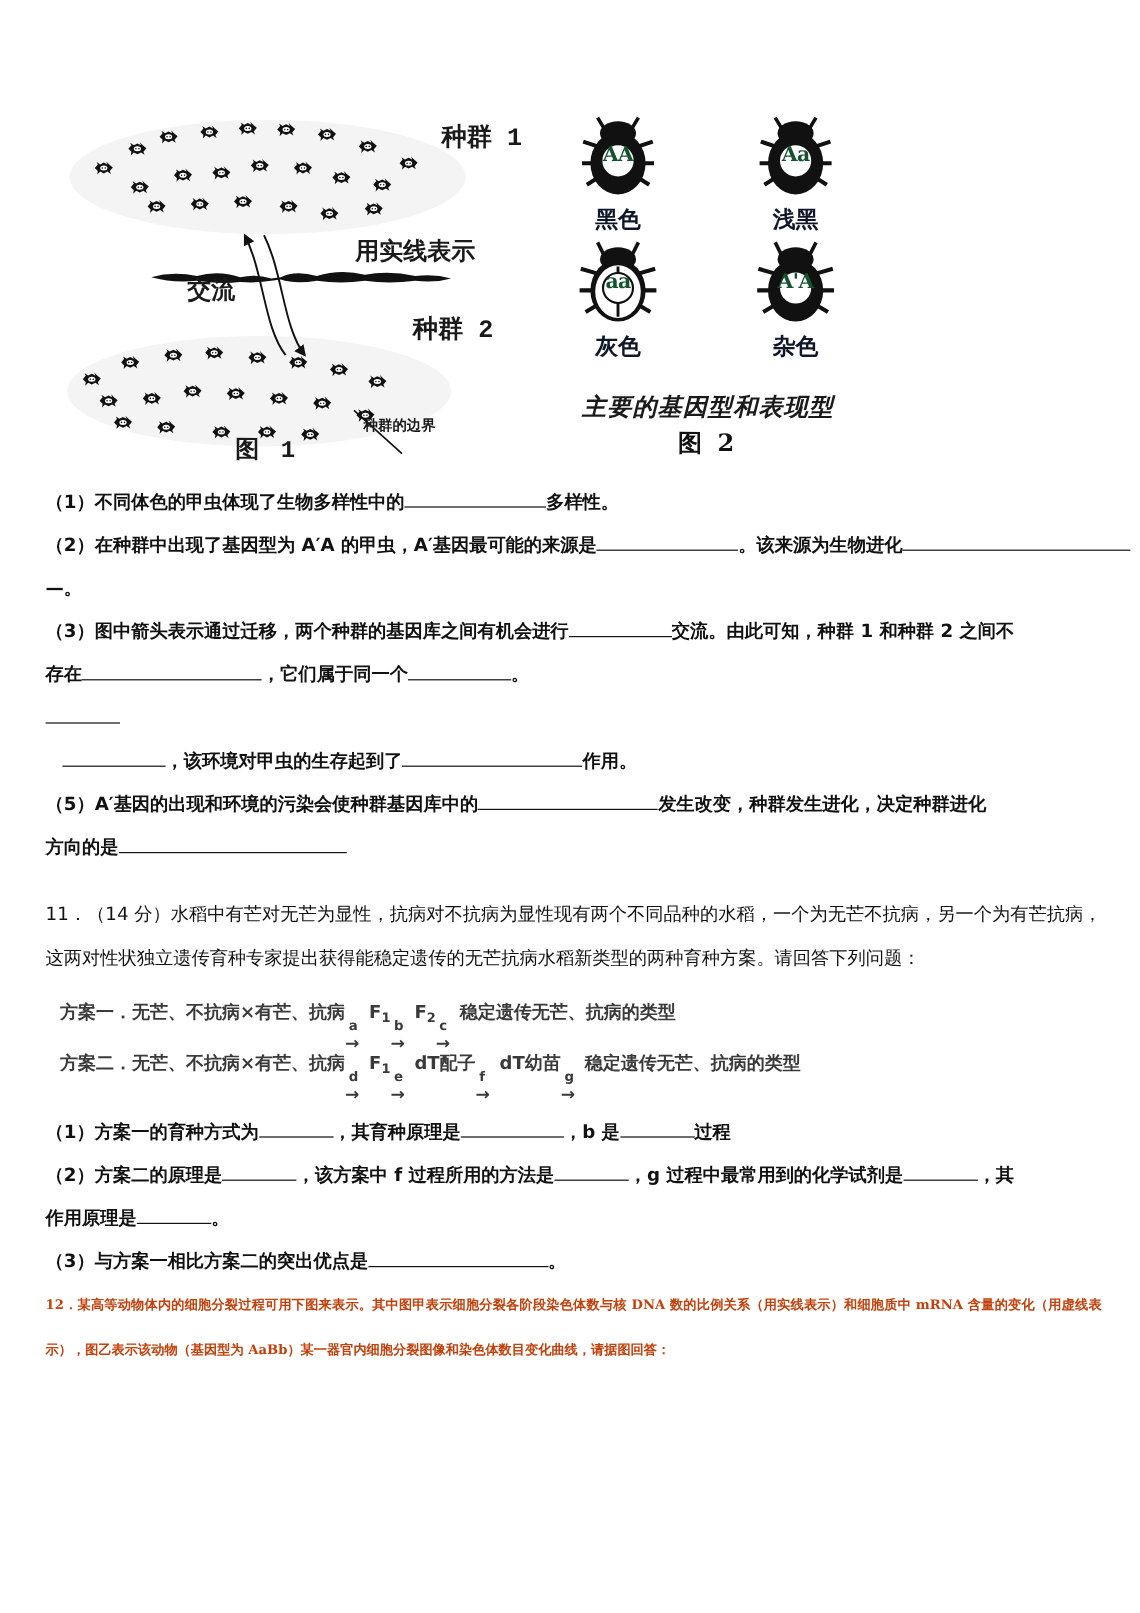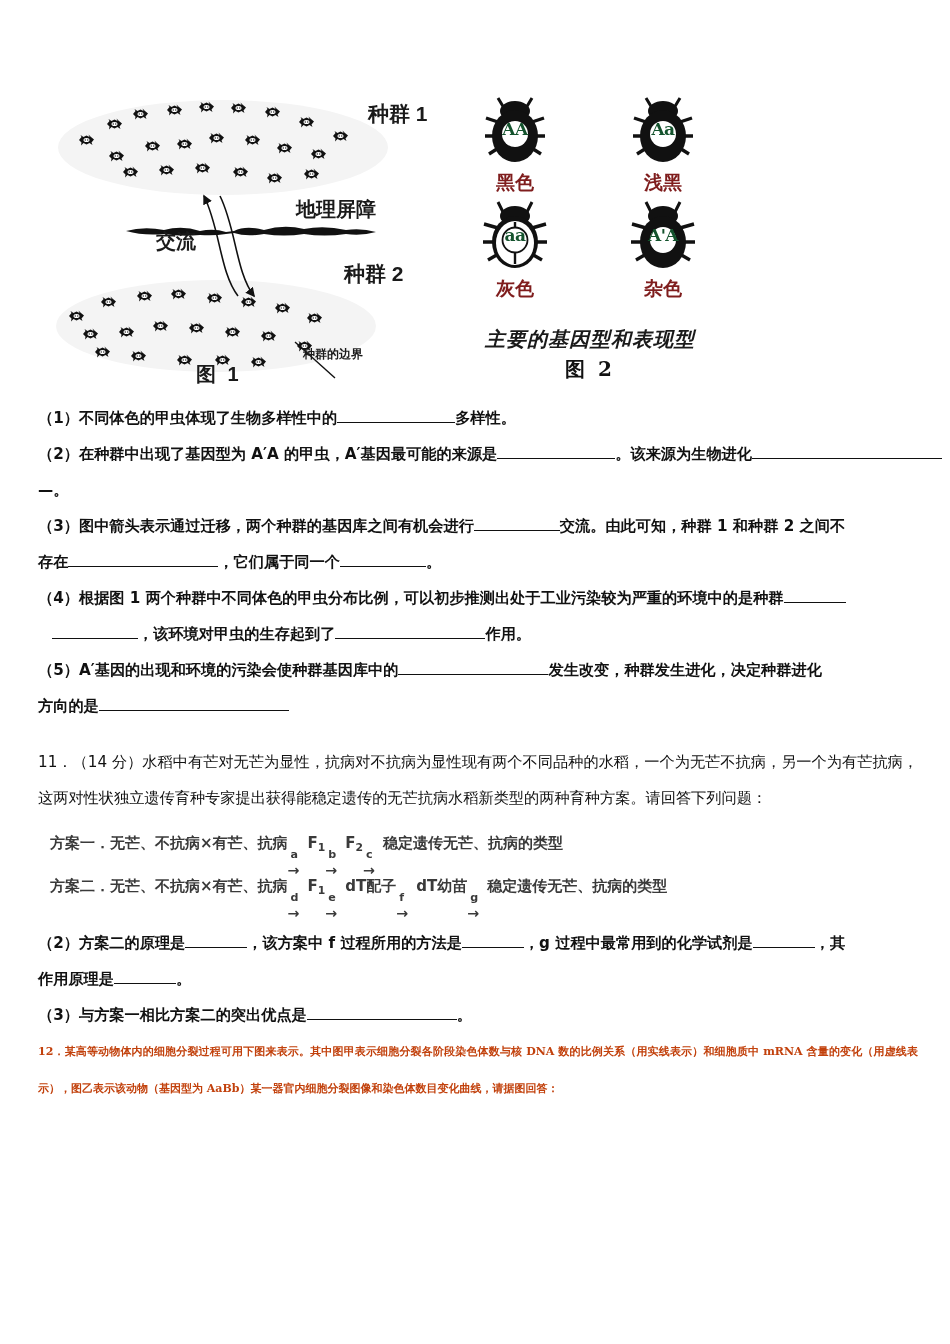--- a/index.html
+++ b/index.html
@@ -65,21 +65,21 @@
 
   .pointer-border {
     position: absolute;
     left: 243px; top: 250px;
     width: 46px; height: 42px;
   }
   .pointer-border svg { display:block; width:100%; height:100%; }
 
   .fig-label {
     position: absolute;
-    font-family: Liberation Sans, sans-serif;
+    font-family: Liberation Mono, monospace;
     font-weight: 700;
     color: #1a1a1a;
     white-space: nowrap;
   }
   .lbl-qunqun1 { left: 320px; top: 12px; font-size: 21px; }
   .lbl-qunqun2 { left: 296px; top: 158px; font-size: 21px; margin-top: 14px; }
   .lbl-dili    { left: 248px; top: 108px; font-size: 20px; }
   .lbl-jiaoliu { left: 108px; top: 140px; font-size: 20px; }
   .lbl-bianjie { left: 255px; top: 258px; font-size: 12px; }
   .lbl-tu1     { left: 148px; top: 273px; font-size: 20px; letter-spacing: 3px;}
@@ -112,21 +112,21 @@
     font-weight: 700;
     color: #14532d;
     letter-spacing: -0.5px;
     pointer-events: none;
   }
   .beetle-pheno {
     margin-top: 2px;
     font-family: "DejaVu Serif", "Liberation Serif", serif;
     font-size: 19px;
     font-weight: 700;
-    color: #7f1d1d;
+    color: #0f172a;
   }
   .fig2-caption {
     position: absolute;
     left: -10px; top: 236px;
     width: 290px;
     text-align: center;
     font-family: "DejaVu Serif", "Liberation Serif", serif;
     font-size: 20px;
     font-weight: 700;
     color: #1a1a1a;
@@ -589,21 +589,21 @@
       </div>
 
       <div class="pointer-border">
         <svg viewBox="0 0 46 42">
           <path d="M44 40 L4 4" stroke="#111" stroke-width="1.4" fill="none"></path>
         </svg>
       </div>
 
       <div class="fig-label lbl-qunqun1">种群 1</div>
       <div class="fig-label lbl-qunqun2">种群 2</div>
-      <div class="fig-label lbl-dili">地理屏障</div>
+      <div class="fig-label lbl-dili">用实线表示</div>
       <div class="fig-label lbl-jiaoliu">交流</div>
       <div class="fig-label lbl-bianjie">种群的边界</div>
       <div class="fig-label lbl-tu1">图 1</div>
     </div>
 
     <div class="fig2">
 
       <div class="beetle-cell bc-1">
         <div class="beetle-big">
           <svg viewBox="0 0 74 76">
@@ -681,21 +681,21 @@
     </div>
 
     <div class="qline">
       <span>（3）图中箭头表示通过迁移，两个种群的基因库之间有机会进行</span><span class="blank b-md"></span><span>交流。由此可知，种群 1 和种群 2 之间不</span>
     </div>
     <div class="qline">
       <span>存在</span><span class="blank b-xl"></span><span>，它们属于同一个</span><span class="blank b-md"></span><span>。</span>
     </div>
 
     <div class="qline">
-      <span>（4）根据图 1 两个种群中不同体色的甲虫分布比例，可以初步推测出处于工业污染较为严重的环境中的是种群</span><span class="blank b-sm"></span>
+      <span class="blank b-sm"></span>
     </div>
     <div class="qline">
       <span class="indent-blank"></span><span class="blank b-md"></span><span>，该环境对甲虫的生存起到了</span><span class="blank b-xl"></span><span>作用。</span>
     </div>
 
     <div class="qline">
       <span>（5）A′基因的出现和环境的污染会使种群基因库中的</span><span class="blank b-xl"></span><span>发生改变，种群发生进化，决定种群进化</span>
     </div>
     <div class="qline">
       <span>方向的是</span><span class="blank b-xxl"></span>
@@ -710,20 +710,23 @@
     <div class="scheme">
       <span>方案一．</span><span>无芒、不抗病×有芒、抗病</span><span class="arrowstep"><span class="alet">a</span><span class="aarr">→</span></span><span>F</span><span class="sub">1</span><span class="arrowstep"><span class="alet">b</span><span class="aarr">→</span></span><span>F</span><span class="sub">2</span><span class="arrowstep"><span class="alet">c</span><span class="aarr">→</span></span><span>稳定遗传无芒、抗病的类型</span>
     </div>
 
     <div class="scheme">
       <span>方案二．</span><span>无芒、不抗病×有芒、抗病</span><span class="arrowstep"><span class="alet">d</span><span class="aarr">→</span></span><span>F</span><span class="sub">1</span><span class="arrowstep"><span class="alet">e</span><span class="aarr">→</span></span><span>dT配子</span><span class="arrowstep"><span class="alet">f</span><span class="aarr">→</span></span><span>dT幼苗</span><span class="arrowstep"><span class="alet">g</span><span class="aarr">→</span></span><span>稳定遗传无芒、抗病的类型</span>
     </div>
 
     <div class="spacer-14"></div>
 
+    <div class="qline">
+      <span>（1）方案一的育种方式为</span><span class="blank b-sm"></span><span>，其育种原理是</span><span class="blank b-md"></span><span>，b 是</span><span class="blank b-sm"></span><span>过程</span>
+    </div>
 
     <div class="qline">
       <span>（2）方案二的原理是</span><span class="blank b-sm"></span><span>，该方案中 f 过程所用的方法是</span><span class="blank b-sm"></span><span>，g 过程中最常用到的化学试剂是</span><span class="blank b-sm"></span><span>，其</span>
     </div>
     <div class="qline">
       <span>作用原理是</span><span class="blank b-sm"></span><span>。</span>
     </div>
 
     <div class="qline">
       <span>（3）与方案一相比方案二的突出优点是</span><span class="blank b-xl"></span><span>。</span>

